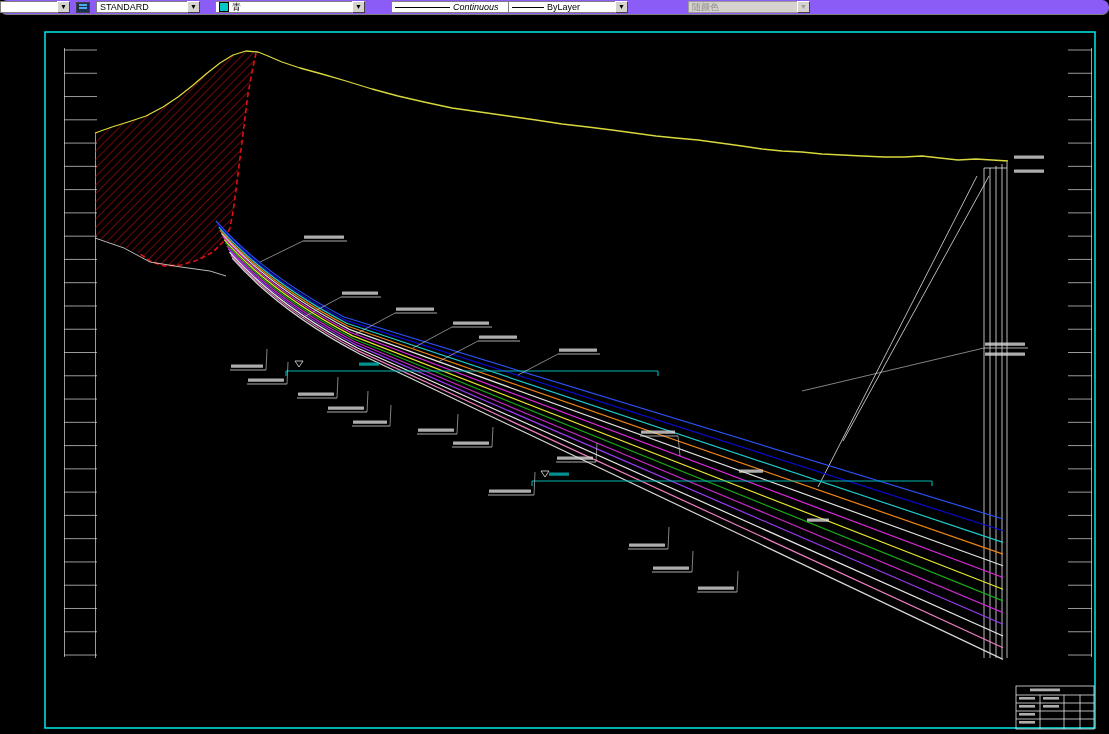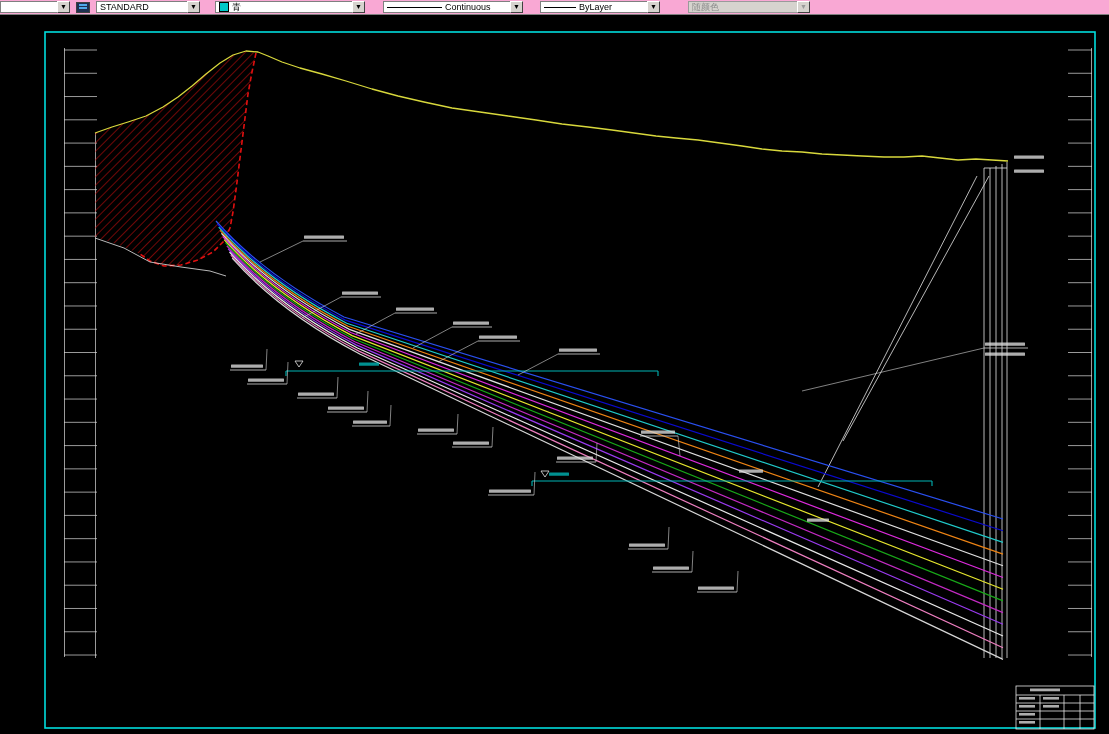--- a/index.html
+++ b/index.html
@@ -4,21 +4,21 @@
 <style>
   html,body{margin:0;padding:0;}
   body{
     width:1109px;height:734px;background:#000;overflow:hidden;
     font-family:"Liberation Sans", sans-serif;
     position:relative;
   }
   
   .toolbar{
     position:absolute;top:0;left:0;width:1109px;height:14px;
-    background:#f9a8d4;border-bottom:1px solid #7f7f7f;z-index:2;
+    background:#8b5cf6;border-bottom:1px solid #7f7f7f;z-index:2;border-radius:7px;
   }
   .combo{position:absolute;top:1px;height:12px;display:flex;}
   .combo-field{
     background:#fff;border:1px solid #808080;border-right:none;
     height:12px;box-sizing:border-box;font-size:9px;line-height:10px;
     padding:0 3px;color:#000;display:flex;align-items:center;gap:3px;
     flex:1;overflow:hidden;white-space:nowrap;
   }
   .combo-arrow{
     width:13px;height:12px;box-sizing:border-box;background:#d6d3ce;
@@ -69,29 +69,29 @@
   </div>
 
   <div class="combo" style="left:215px;width:150px;">
     <div class="combo-field">
       <span class="swatch" style="background: rgb(0, 200, 200);"></span>
       <span>青</span>
     </div>
     <div class="combo-arrow">▼</div>
   </div>
 
-  <div class="combo" style="left:383px;width:140px;">
+  <div class="combo" style="left:391px;width:152px;font-style:italic;">
     <div class="combo-field">
       <span class="line-sample" style="width:55px;"></span>
       <span>Continuous</span>
     </div>
     <div class="combo-arrow">▼</div>
   </div>
 
-  <div class="combo" style="left:540px;width:120px;">
+  <div class="combo" style="left:508px;width:120px;">
     <div class="combo-field">
       <span class="line-sample" style="width:32px;"></span>
       <span>ByLayer</span>
     </div>
     <div class="combo-arrow">▼</div>
   </div>
 
   <div class="combo disabled" style="left:668px;width:122px;padding-left:20px;">
     <div class="combo-field">随颜色</div>
     <div class="combo-arrow">▼</div>

